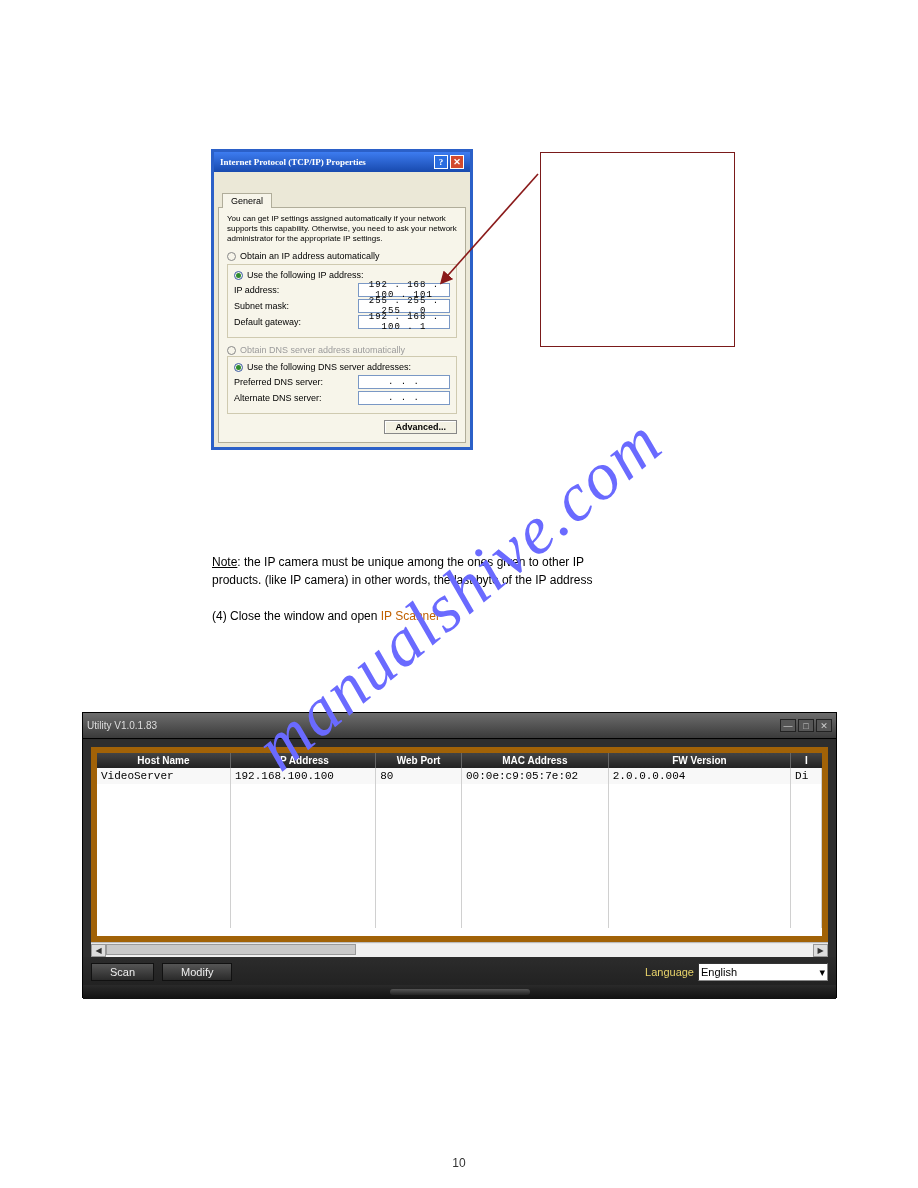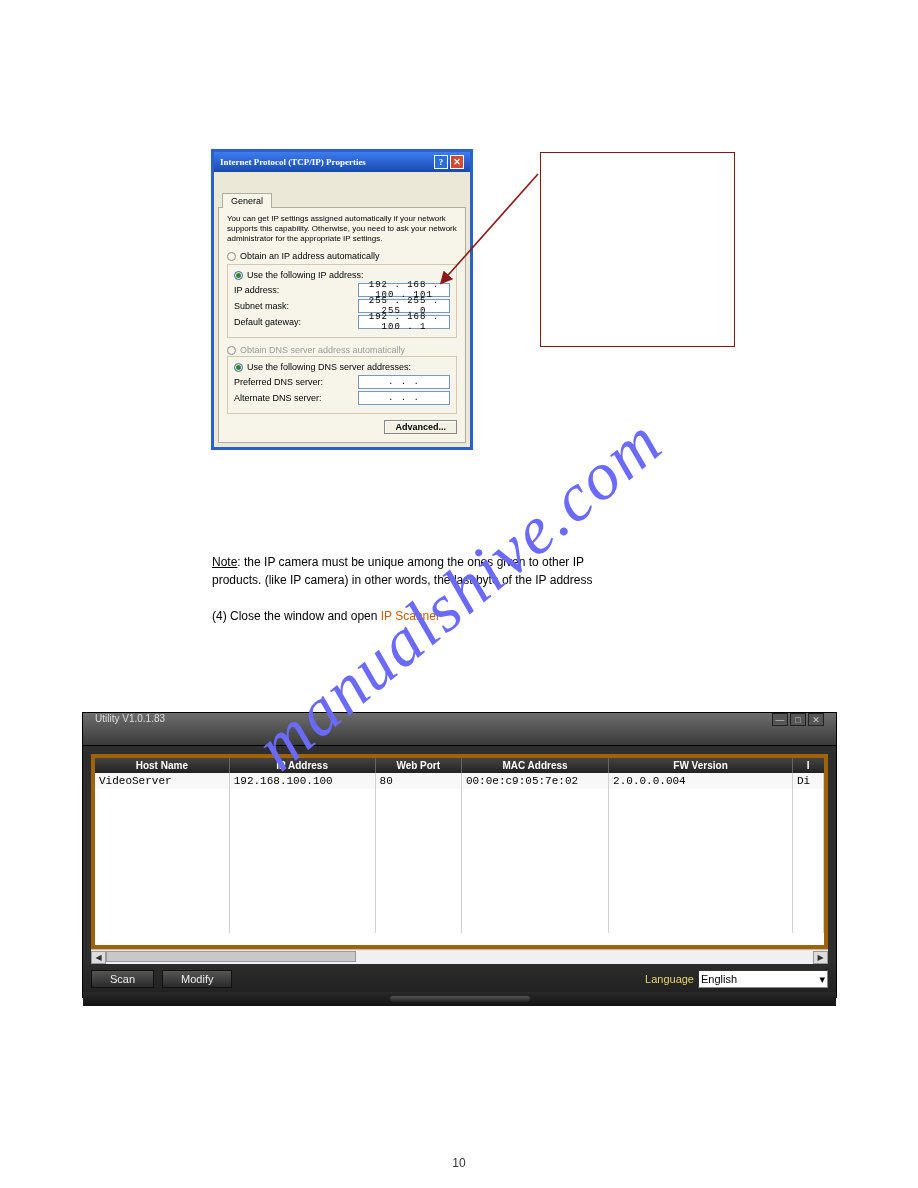--- a/index.html
+++ b/index.html
@@ -74,28 +74,28 @@
     position:absolute; top:553px; left:212px; width:530px; font-size:12px; line-height:1.5;
   }
   .mid-text .u { text-decoration: underline; }
 
   
   .util-window {
     position:absolute; top:712px; left:82px; width:755px; height:286px;
     background:#2e2e2e; border:1px solid #000;
   }
   .util-title {
-    height:33px; background:linear-gradient(#6d6d6d,#3a3a3a);
-    color:#ddd; font-size:10px; display:flex; padding:0 12px;
+    height:26px; background:linear-gradient(#6d6d6d,#3a3a3a);
+    color:#ddd; font-size:10px; display:flex; align-items:center; padding:0 4px;
     border-bottom:1px solid #000;
   }
   .util-title span.filler{flex:1;}
   .util-title .winbtn{width:16px;height:13px;margin-left:2px;background:#565656;border:1px solid #222;display:inline-flex;align-items:center;justify-content:center;font-size:9px;color:#ccc;}
   .util-inner { padding:8px 8px 0 8px; }
-  .util-grid-area { border:4px solid #a16207; background:#fff; height:195px; overflow:hidden; }
+  .util-grid-area { border:6px solid #a16207; background:#fff; height:195px; overflow:hidden; }
   .util-grid { width:100%; border-collapse:collapse; font-size:10px; }
   .util-grid thead th { background:linear-gradient(#444,#222); color:#fff; font-weight:bold; text-align:center; padding:2px 4px; border-right:1px solid #666; white-space:nowrap;}
   .util-grid thead th:last-child{border-right:none;}
   .util-grid tbody td { font-family:"Courier New",monospace; font-size:11px; padding:1px 4px; border-right:1px solid #d0d0d0; background:#f8f8f8; white-space:nowrap; height:16px;}
   .util-grid tbody tr.empty td { height:16px; background:#fff; border-right:1px solid #d0d0d0;}
   .util-scroll { height:15px; background:#e8e8e8; display:flex; align-items:center; border-top:1px solid #bbb;}
   .util-scroll .sa{width:15px;height:13px;background:#ddd;border:1px solid #999;display:inline-flex;align-items:center;justify-content:center;font-size:8px;color:#333;}
   .util-scroll .track{flex:1;height:13px;background:#f0f0f0;position:relative;}
   .util-scroll .thumb{position:absolute;left:0;top:0;height:11px;width:250px;background:#c8c8c8;border:1px solid #999;}
   .util-bottom { display:flex; align-items:center; padding:6px 8px 4px; background:linear-gradient(#2c2c2c,#222); }

